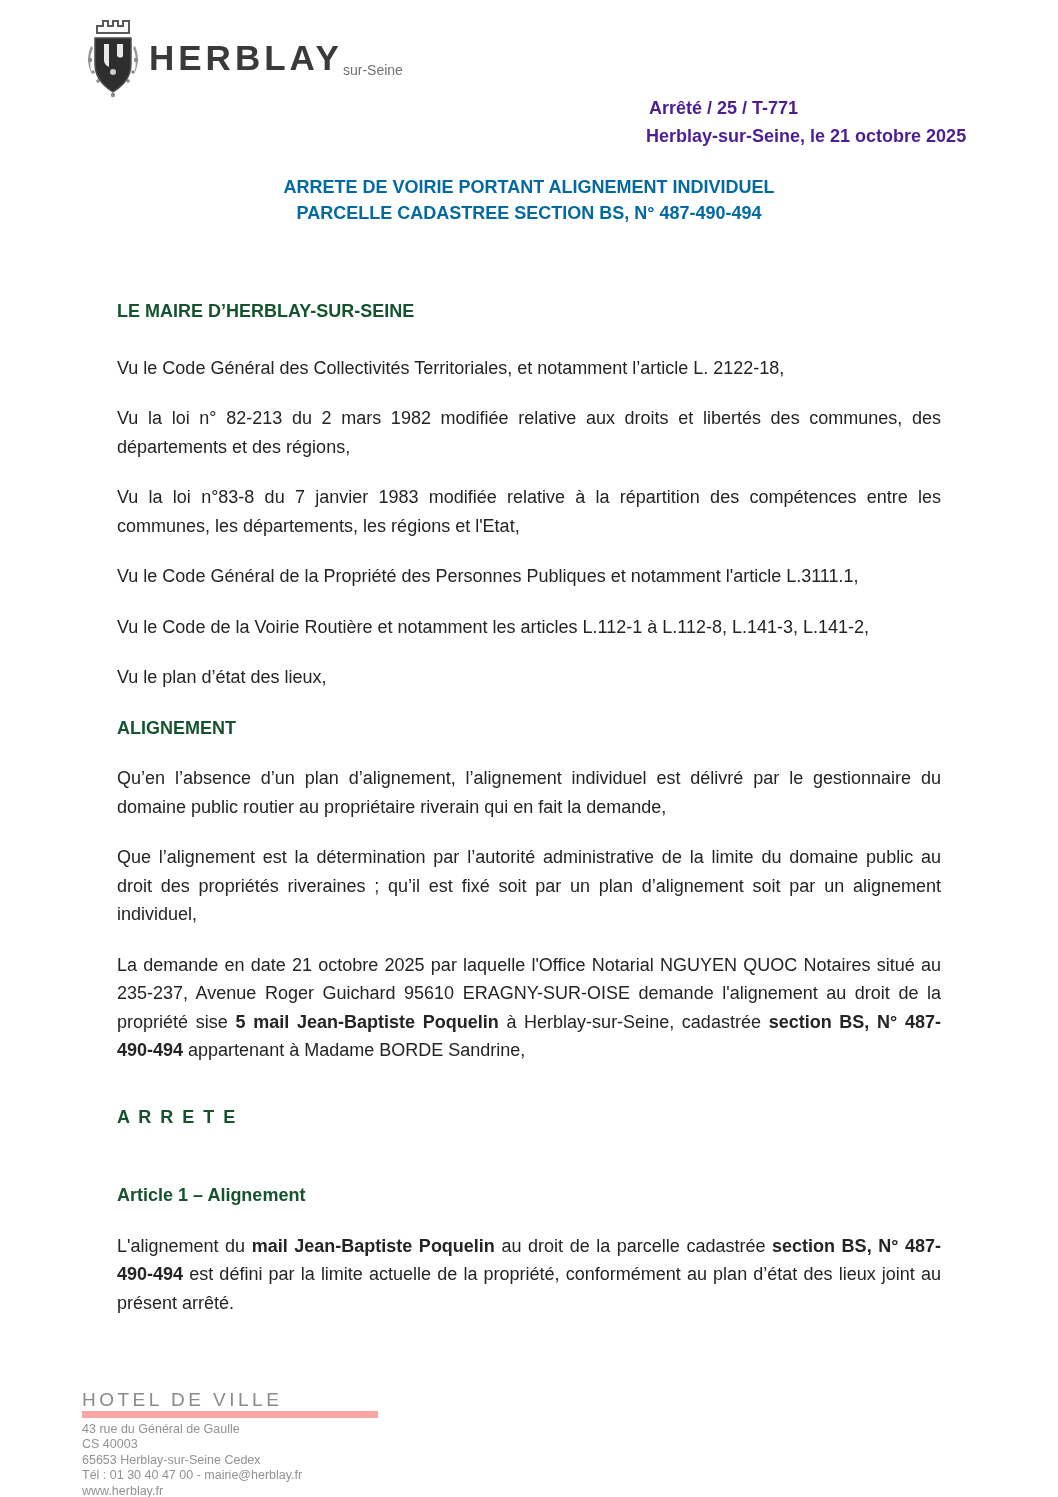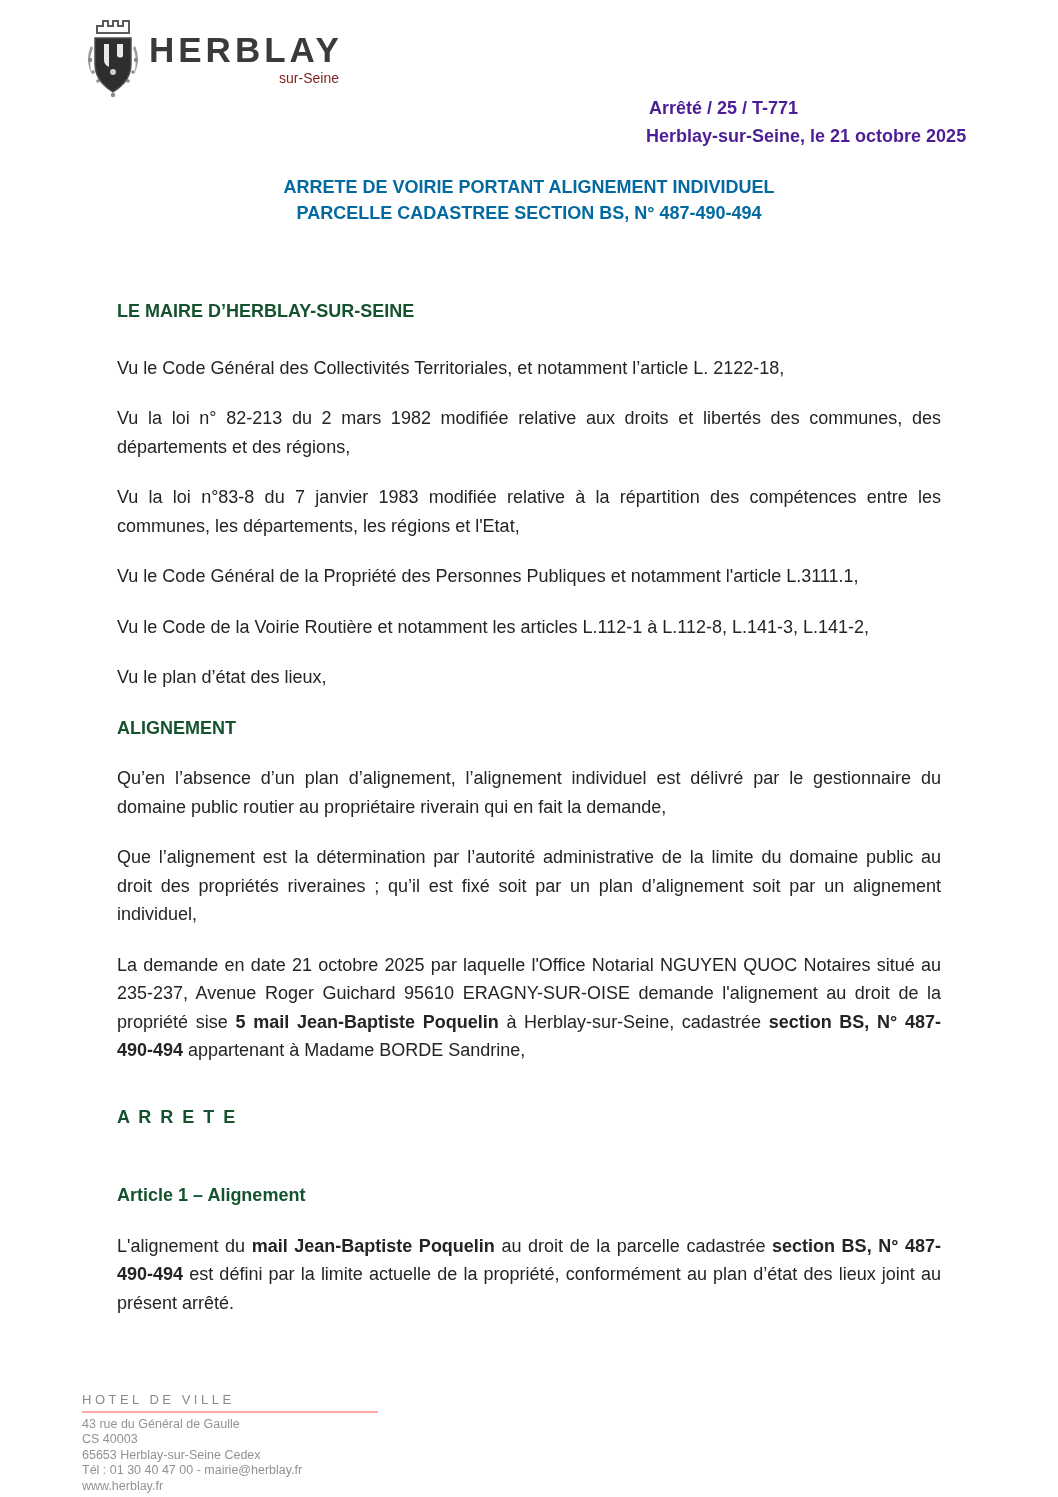--- a/index.html
+++ b/index.html
@@ -11,27 +11,27 @@
     font-family:"Liberation Sans",sans-serif;
     color:#222;
     overflow:hidden;
   }
   
   .logo-block{
     position:absolute;left:85px;top:16px;
     display:flex;align-items:center;gap:8px;
   }
   .crest{width:56px;height:84px;}
-  .logo-text{display:flex;flex-direction:column;}
+  .logo-text{display:flex;}
   .logo-city{
     font-size:35px;font-weight:600;letter-spacing:4px;
     color:#3a3a3a;line-height:40px;
   }
   .logo-suffix{
-    font-size:14px;color:#7f1d1d;align-self:flex-end;
+    font-size:14px;color:#737373;align-self:flex-end;
     margin-right:4px;line-height:16px;
   }
   
   .ref-block{
     position:absolute;left:646px;top:94px;
     font-size:18px;font-weight:bold;line-height:28px;color:#4c1d95;
   }
   .ref-line1{padding-left:3px;}
   
   .doc-title{
@@ -49,22 +49,22 @@
   .mayor-heading{margin-bottom:28px !important;}
   .arrete-heading{margin:38px 0 50px 0 !important;letter-spacing:2px;}
   .article1-heading{margin-bottom:22px !important;}
   .b{font-weight:bold;}
   
   .footer-block{
     position:absolute;left:82px;top:1392px;
     color:#929292;font-size:12.5px;line-height:15.5px;
   }
   .footer-title{
-    font-size:13px;letter-spacing:3.5px;color:#8a8a8a;
-    width:296px;border-bottom:2px solid #fca5a5;
+    font-size:19px;letter-spacing:3.5px;color:#8a8a8a;
+    width:296px;border-bottom:7px solid #fca5a5;
     padding-bottom:3px;margin-bottom:4px;
   }
 </style>
 </head>
 <body>
 
 <div class="page">
 
   <div class="logo-block">
     <svg class="crest" viewBox="0 0 56 84" aria-hidden="true">

